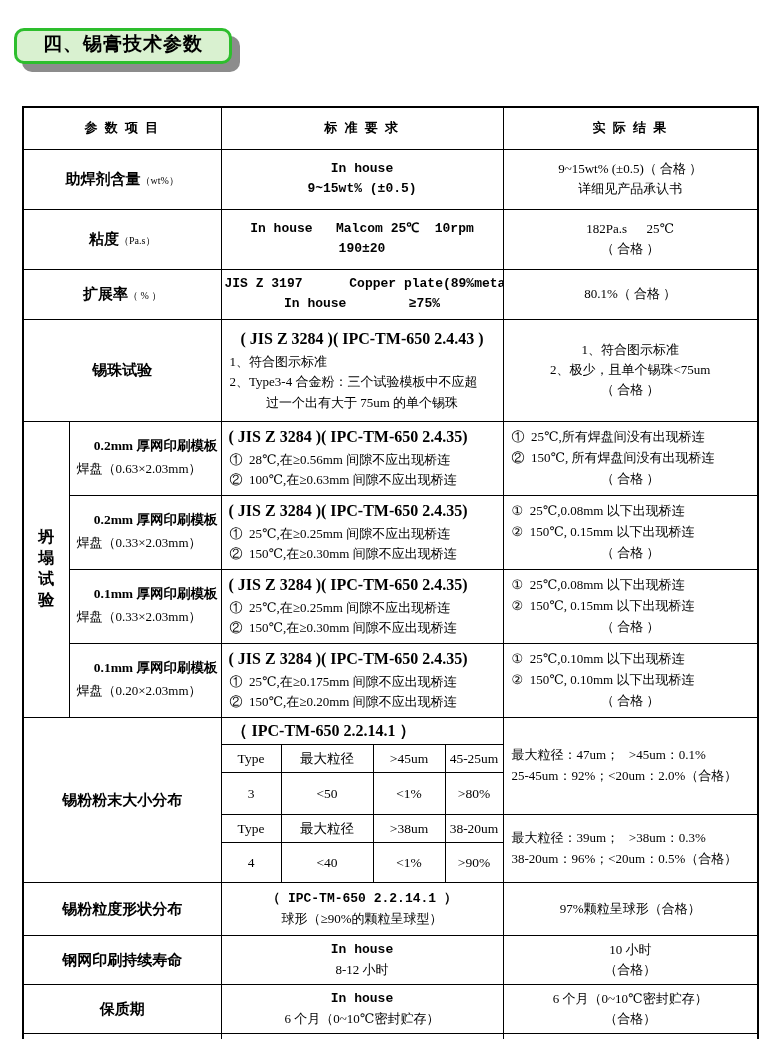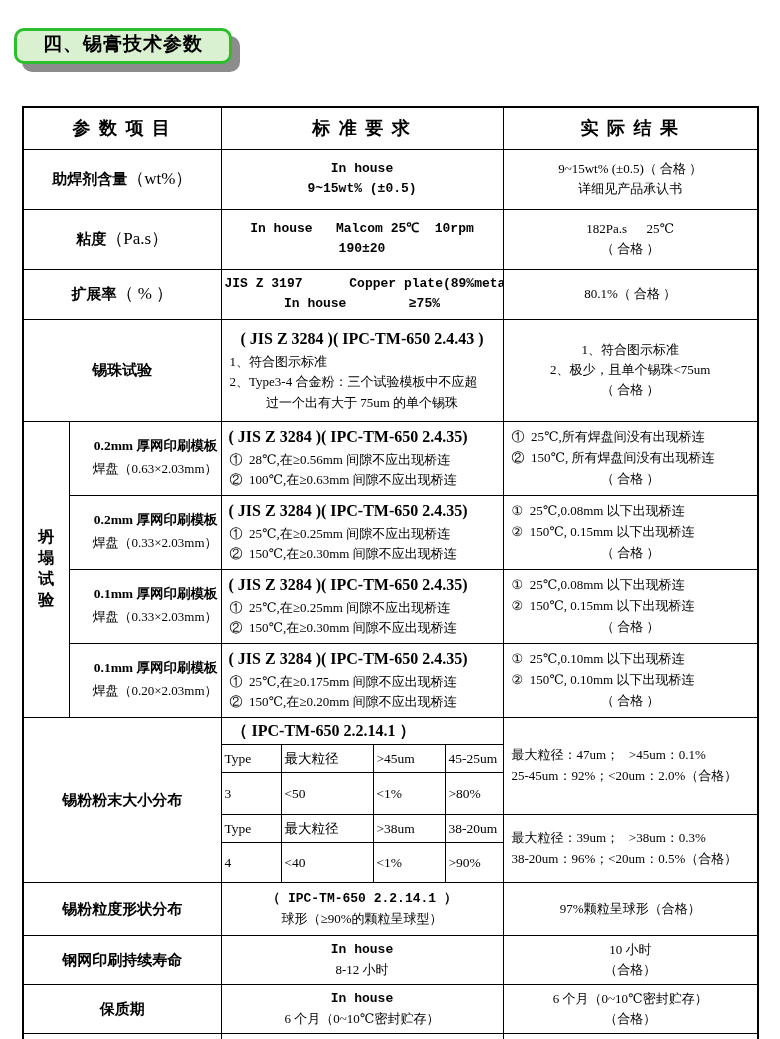--- a/index.html
+++ b/index.html
@@ -13,34 +13,34 @@
     box-shadow:8px 8px 0 #8c8c8c;
     display:flex;justify-content:center;
     font-weight:bold;font-size:19px;letter-spacing:1px;
   }
   table.spec{
     position:absolute;left:22px;top:106px;width:735px;
     border-collapse:collapse;table-layout:fixed;
     border-left:2px solid #000;border-top:2px solid #000;border-right:2px solid #000;
   }
   td,th{border:1px solid #000;padding:1px 3px;vertical-align:middle;overflow:hidden;}
-  th{font-size:18px;font-weight:bold;text-align:center;letter-spacing:2px;}
+  th{font-size:13px;font-weight:bold;text-align:center;letter-spacing:2px;}
   .lbl{font-weight:bold;font-size:15px;text-align:center;line-height:1.35;}
-  .sfx{font-weight:normal;font-size:17px;letter-spacing:0;}
+  .sfx{font-weight:normal;font-size:10px;letter-spacing:0;}
   .c{text-align:center;}
   .b{font-weight:bold;font-family:Liberation Mono, monospace;}
   .ln{white-space:pre;line-height:1.55;font-size:13px;}
   .lnl{white-space:pre;line-height:1.6;font-size:13px;text-align:left;padding-left:5px;}
   .stdh{white-space:pre;font-weight:bold;font-size:16px;line-height:1.55;}
   .vert{display:flex;flex-direction:column;justify-content:space-evenly;align-items:center;
         height:100%;font-weight:bold;font-size:16px;border:none;}
   td.vcell{padding:0;}
   .tpl1{font-weight:bold;font-size:13.5px;text-align:right;padding-left:4px;line-height:1.7;}
-  .tpl2{font-weight:normal;font-size:13px;text-align:right;padding-left:4px;line-height:1.7;}
-  .it{font-size:13.5px;text-align:left;white-space:pre;margin-top:27px;}
+  .tpl2{font-weight:normal;font-size:13px;text-align:left;padding-left:4px;line-height:1.7;}
+  .it{font-size:13.5px;text-align:center;white-space:pre;margin-top:27px;}
   .stub td{border-bottom:none;height:11px;padding:0;}
 </style>
 </head>
 <body>
 
 <div class="title-box">
   <span>四、锡膏技术参数</span>
 </div>
 
 <table class="spec">

